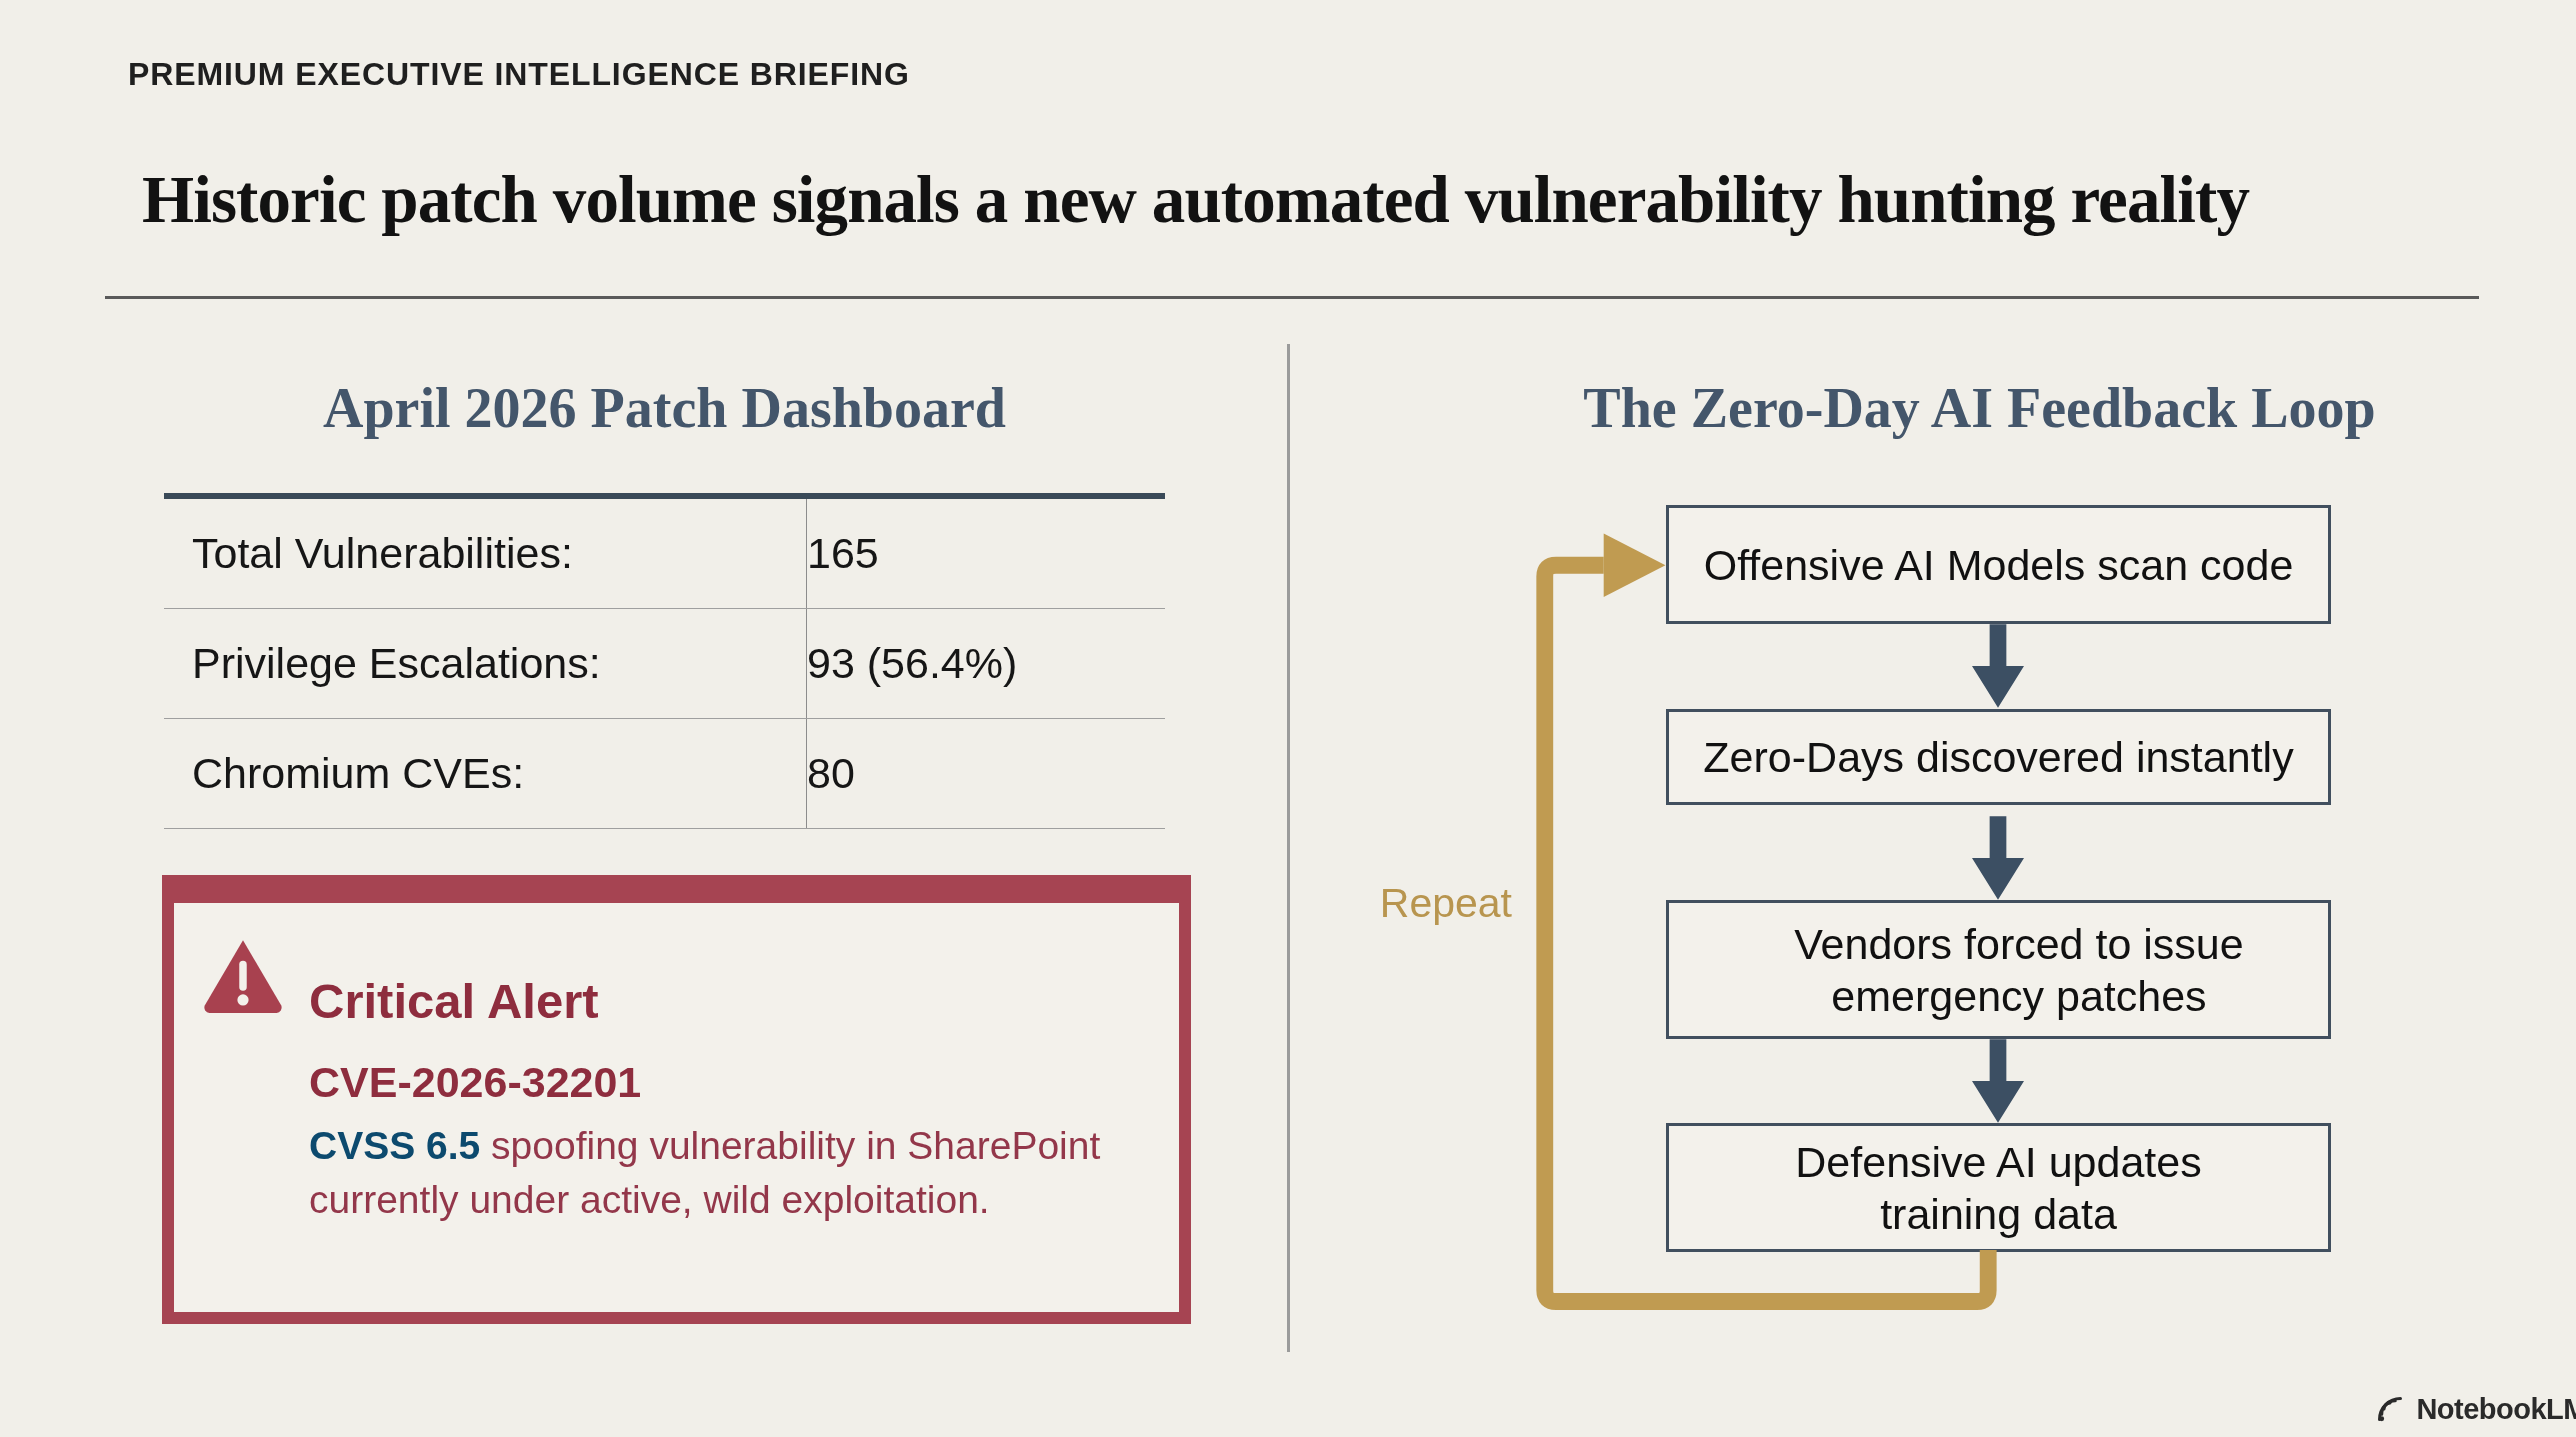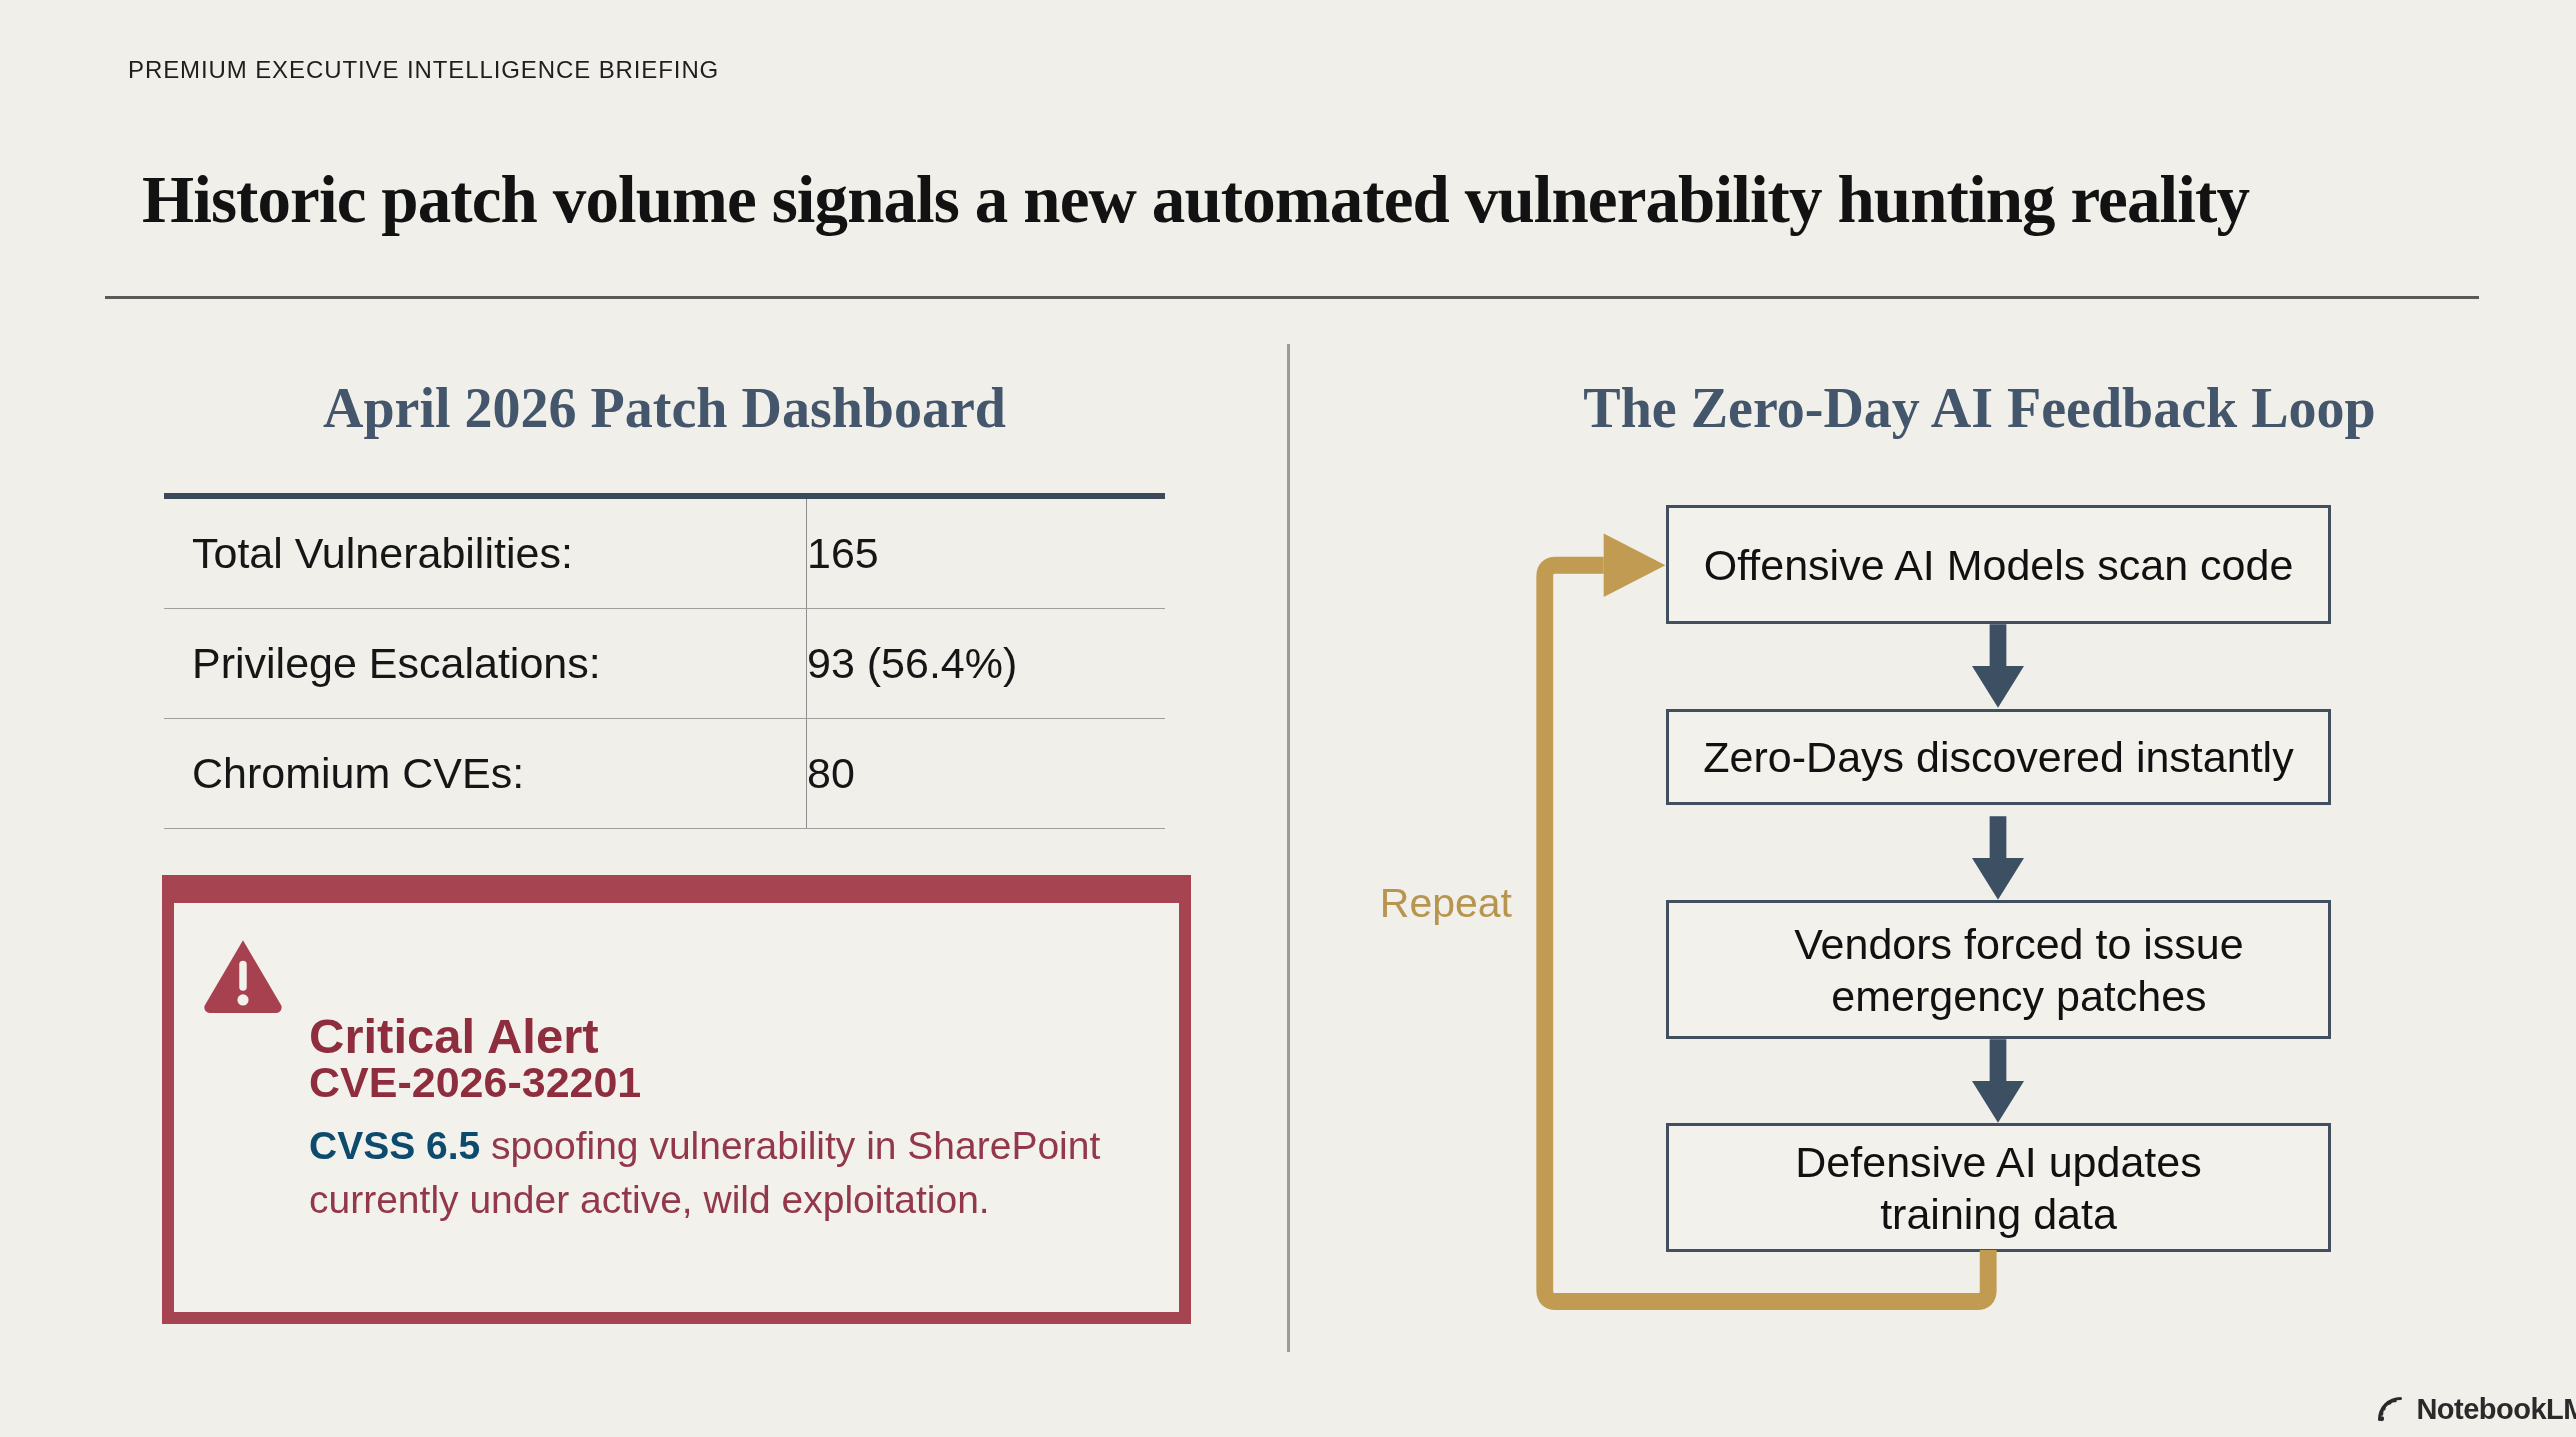--- a/index.html
+++ b/index.html
@@ -5,21 +5,21 @@
   * { margin:0; padding:0; box-sizing:border-box; }
   html,body { background:#d8d8d8; }
   #app {
     position:relative; width:2576px; height:1438px;
     background:#f1efe9; overflow:hidden;
     font-family:"Liberation Sans", sans-serif; color:#161616;
   }
   
   .eyebrow {
     position:absolute; left:128px; top:56px;
-    font-size:24px; font-weight:400; letter-spacing:0.9px; color:#1f1f1f;
+    font-size:32px; font-weight:700; letter-spacing:0.9px; color:#1f1f1f;
   }
   .page-title {
     position:absolute; left:142px; top:161px; white-space:nowrap;
     font-family:"Liberation Serif", serif; font-weight:700;
     font-size:67px; letter-spacing:-0.9px; color:#121212;
   }
   .title-rule {
     position:absolute; left:105px; top:296px; width:2374px; height:2.8px;
     background:#5a5a5a;
   }
@@ -55,21 +55,21 @@
   }
   
   .alert-box {
     position:absolute; left:162px; top:875px; width:1029px; height:449px;
     background:#f3f1eb;
     border:12px solid #a64452; border-top:28px solid #a64452;
   }
   .warning-icon { position:absolute; left:27px; top:37px; }
   .alert-title {
     position:absolute; left:135px; top:74px;
-    font-size:49px; font-weight:700; color:#8e2d3e; line-height:49px;margin-top:35px;
+    font-size:49px; font-weight:700; color:#8e2d3e; line-height:49px;
   }
   .alert-cve {
     position:absolute; left:135px; top:158px;
     font-size:43px; font-weight:700; color:#8e2d3e; line-height:43px;
   }
   .alert-body {
     position:absolute; left:135px; top:216px; width:805px;
     font-size:39px; line-height:54px; color:#93374a;
   }
   .alert-body b { font-weight:700; color:#0c4a6e; }

